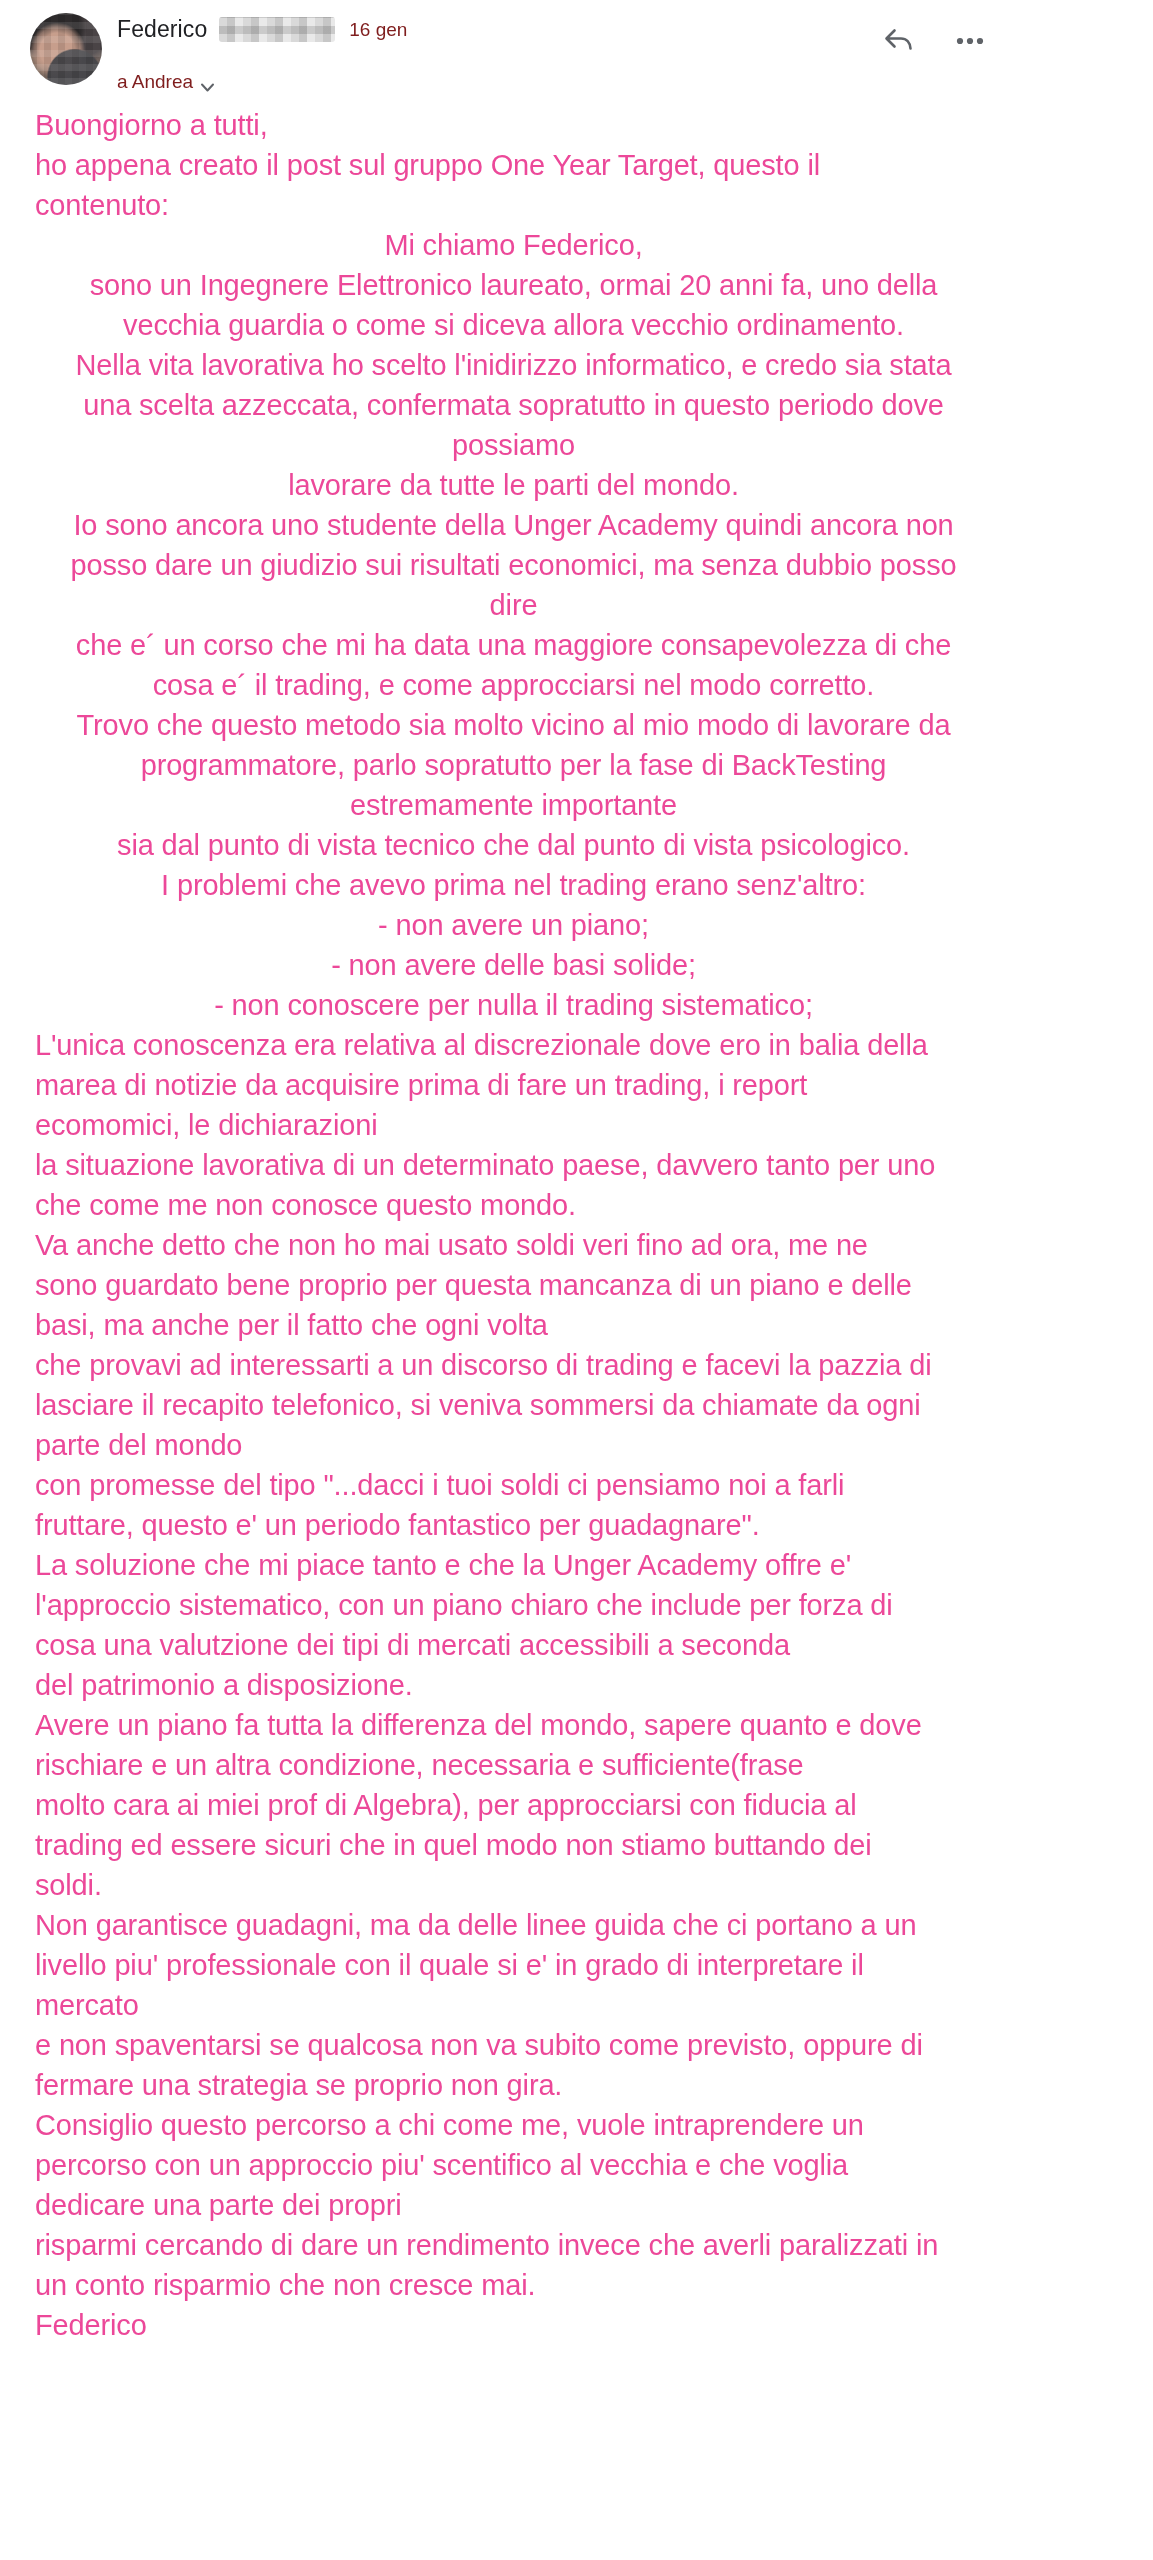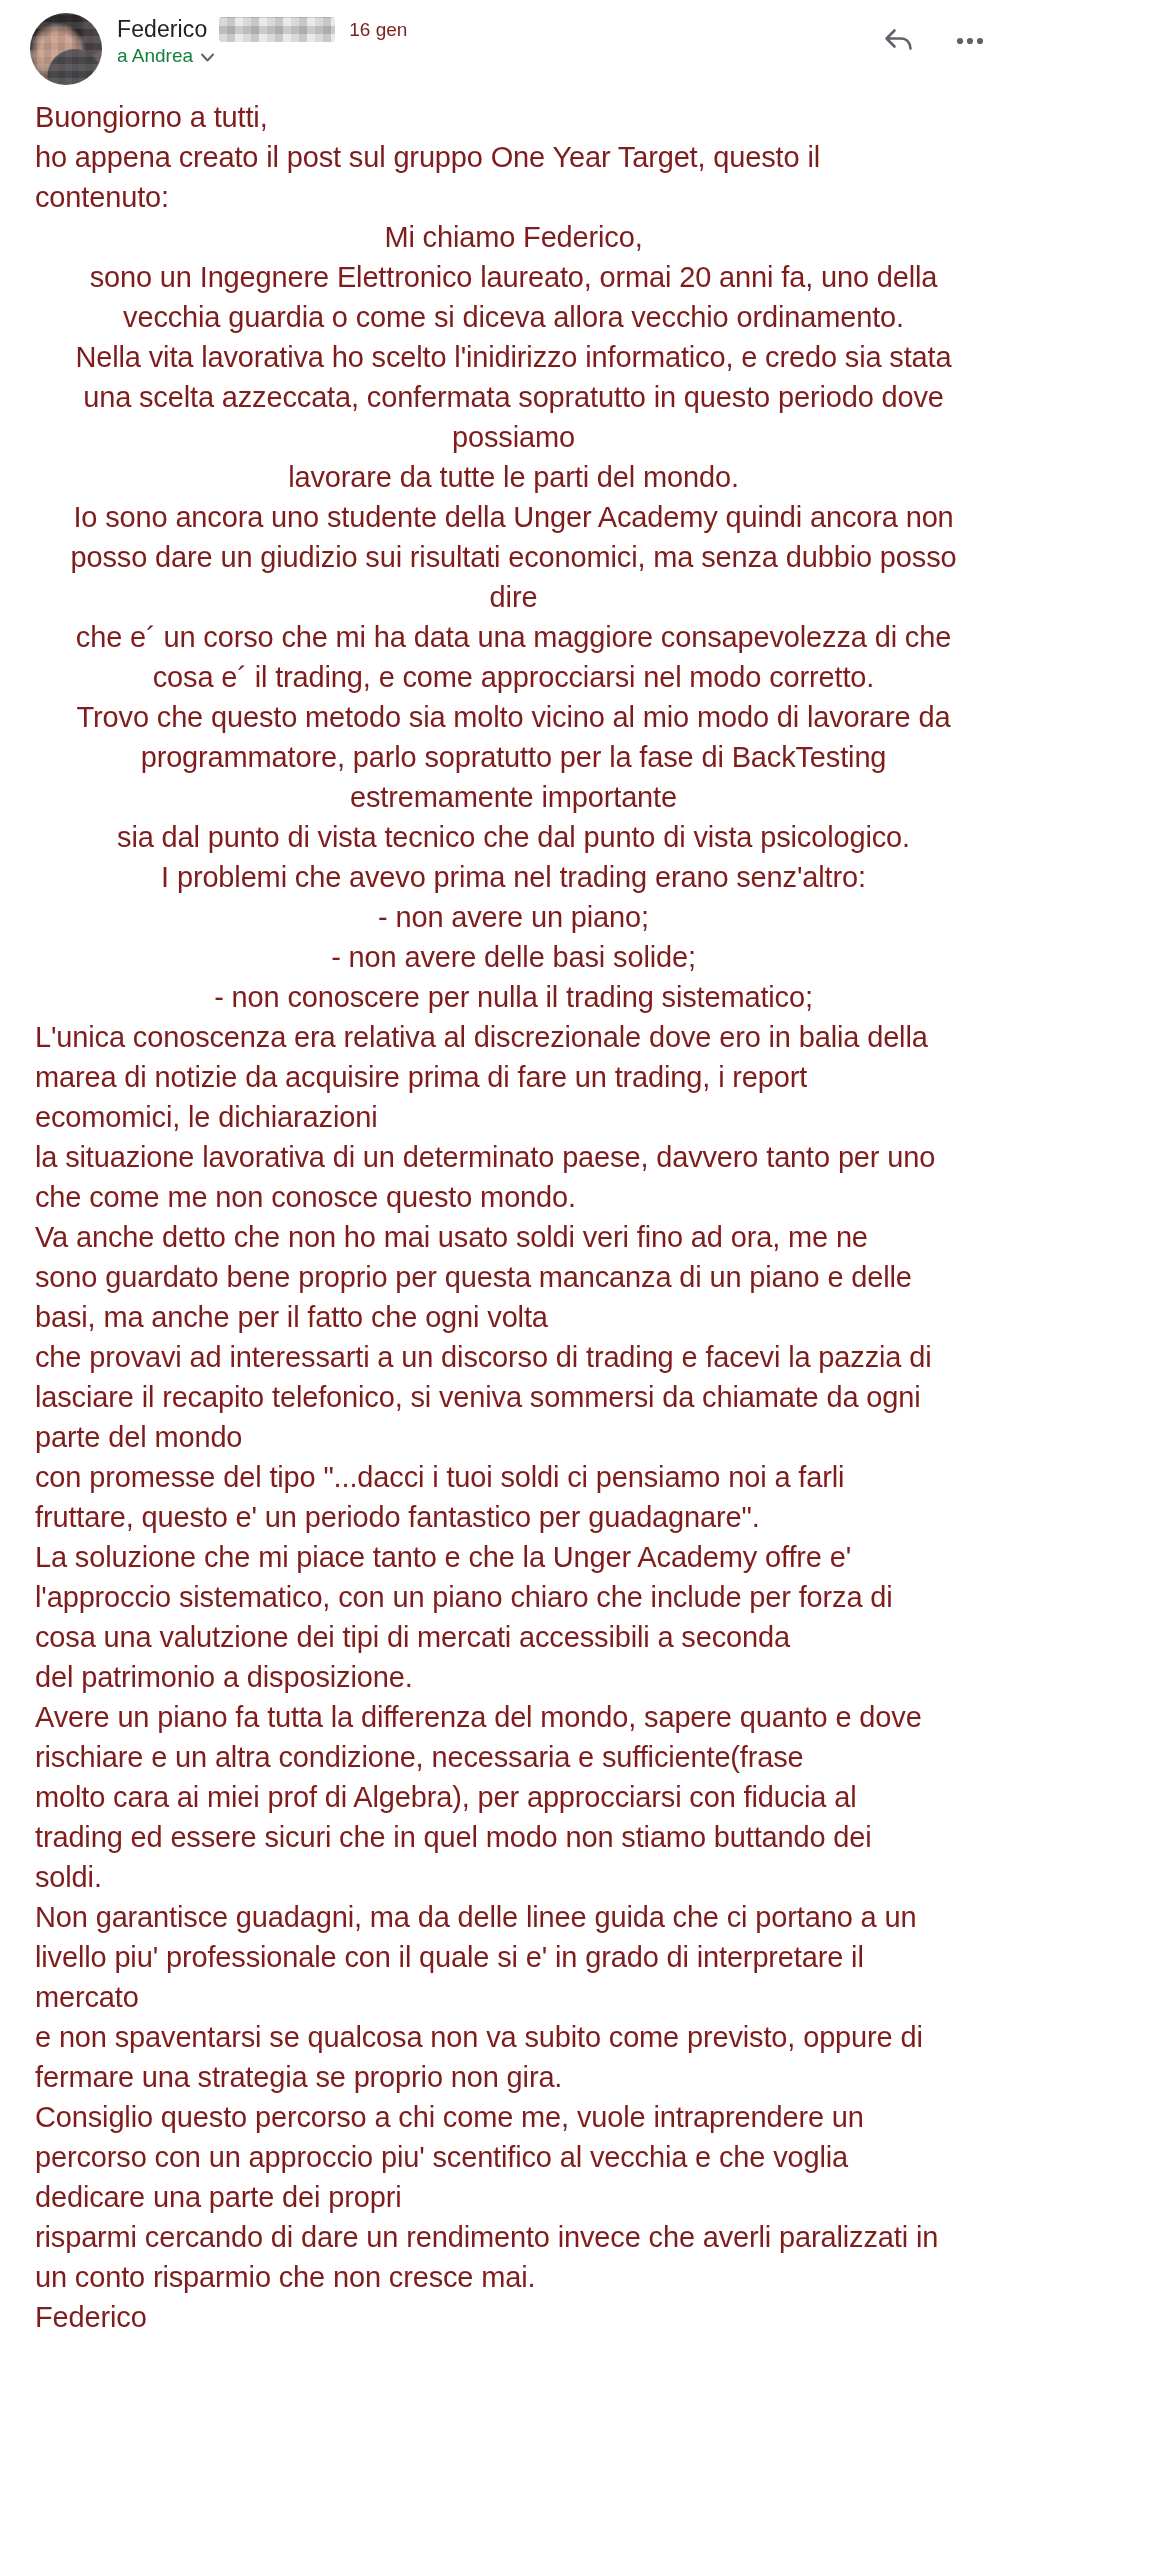--- a/index.html
+++ b/index.html
@@ -45,40 +45,40 @@
     margin-left: 12px;
     border-radius: 3px;
     background:
       repeating-linear-gradient(90deg, #d9d9d9 0 8px, #c7c7c7 8px 16px, #e9e9e9 16px 24px),
       repeating-linear-gradient(0deg, rgba(255,255,255,.35) 0 8px, rgba(120,120,120,.25) 8px 16px);
     background-blend-mode: multiply;
     filter: blur(.6px);
   }
   .date { font-size: 19px; color: #7f1d1d; margin-left: 14px; white-space: nowrap; }
   .recipient-row {
-    margin-top: 2px;
-    display: inline-flex; align-items: center;
-    font-size: 19px; color: #15803d;
+    margin-top: 28px;
+    display: inline-flex; align-items: flex-end;
+    font-size: 19px; color: #7f1d1d;
     cursor: pointer;
     background: none; border: none; padding: 0;
     font-family: inherit;
   }
   .recipient-row svg { margin-left: 7px; margin-top: 3px; }
   .header-actions { display: flex; align-items: center; gap: 38px; padding-top: 12px; }
   .icon-btn {
     background: none; border: none; padding: 2px; cursor: pointer;
     display: inline-flex; align-items: center; justify-content: center;
   }
 
   
   .email-body {
     padding: 8px 34px 30px 35px;
     font-size: 29px;
     line-height: 40px;
-    color: #7f1d1d;
+    color: #ec4899;
     letter-spacing: -0.15px;
   }
   .email-body p { margin: 0; white-space: pre-line; }
   .p-greeting      { margin-bottom: 42px; }
   .p-title         { margin-bottom: 6px; }
   .p-intro         { margin-bottom: 10px; text-align: center; }
   .p-experience    { margin-bottom: 10px; }
   .p-recommend     { margin-bottom: 6px; }
   .p-salutation    { margin-bottom: 38px; }
   .p-signature     { margin-bottom: 0; }

